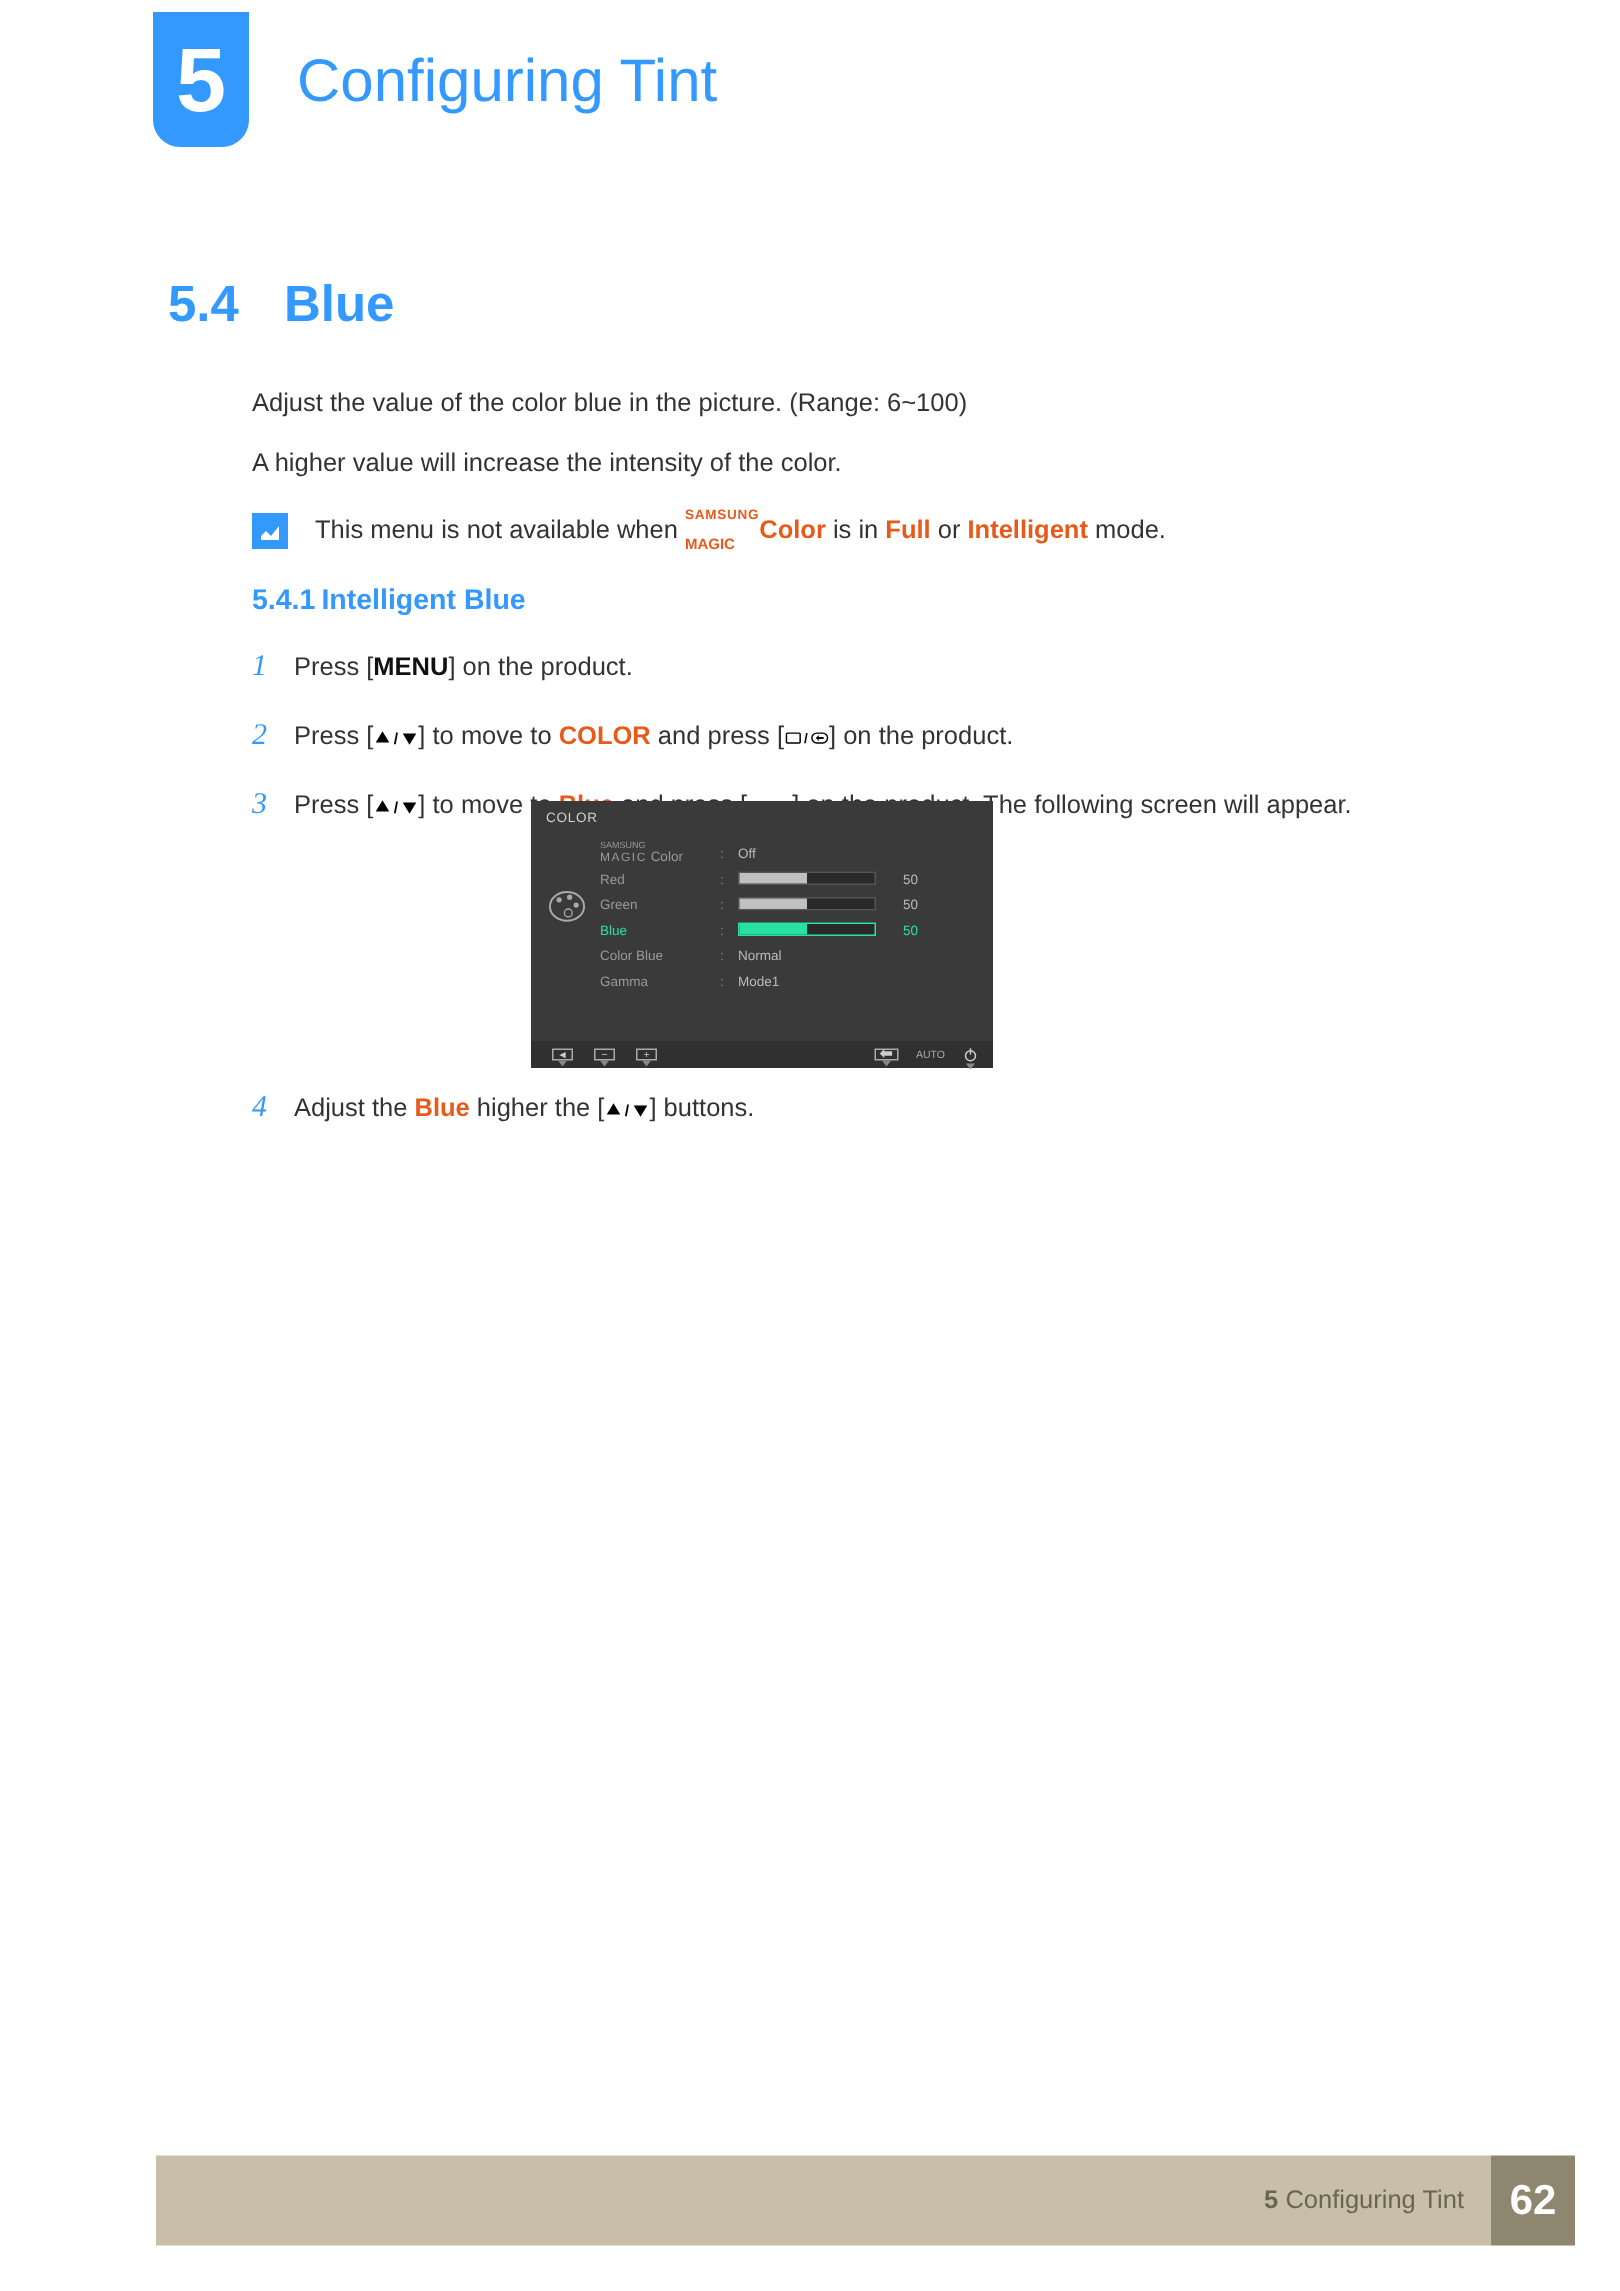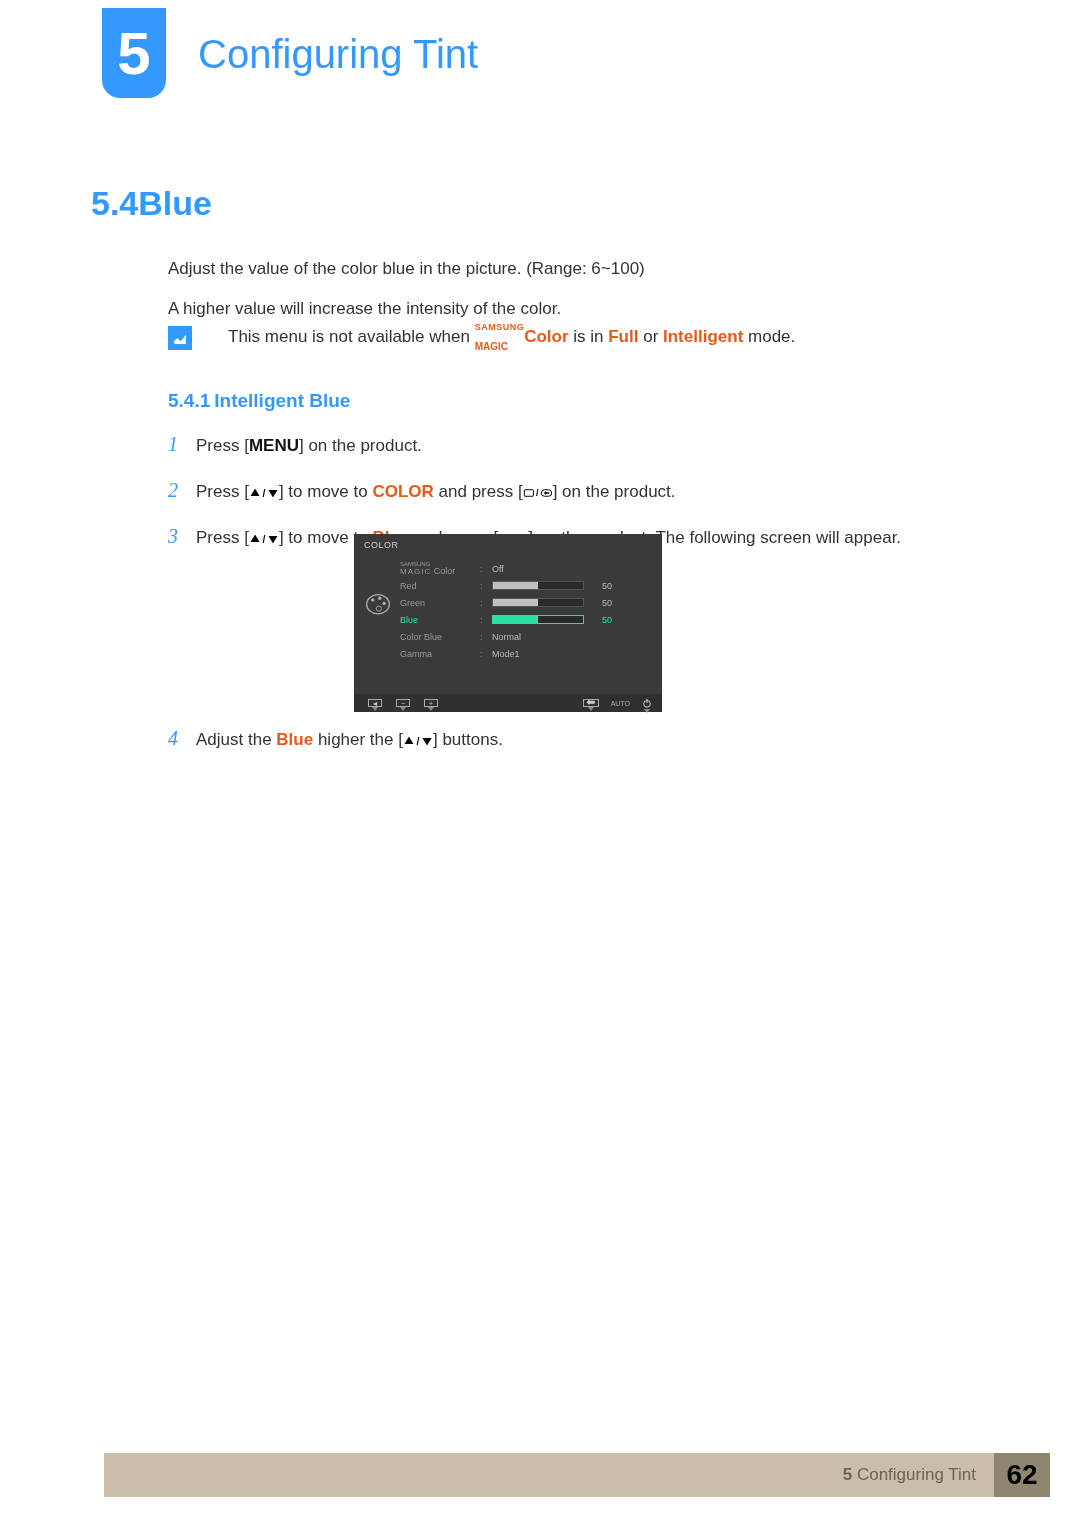--- a/index.html
+++ b/index.html
@@ -29,24 +29,25 @@
   }
   .chapter-title {
     position: absolute;
     left: 198px;
     top: 32px;
     font-size: 40px;
     color: #3399ff;
   }
   .section-row {
     position: absolute;
-    left: 91px;
+    left: 112px;
     top: 184px;
     display: flex;
     align-items: flex-start;
+    gap: 30px;
   }
   .section-num {
     font-size: 34px;
     font-weight: bold;
     color: #3399ff;
   }
   .section-name {
     font-size: 34px;
     font-weight: bold;
     color: #3399ff;
@@ -54,24 +55,24 @@
   .body-text {
     position: absolute;
     left: 168px;
     font-size: 17px;
     color: #333;
     line-height: 1.5;
   }
   .note-row {
     position: absolute;
     left: 168px;
-    top: 324px;
-    display: flex;
-    align-items: center;
-    gap: 36px;
+    top: 340px;
+    display: flex;
+    align-items: center;
+    gap: 18px;
   }
   .note-icon {
     width: 24px;
     height: 24px;
     background: #3399ff;
     display: flex;
     align-items: center;
     justify-content: center;
     color: #fff;
     font-style: italic;
@@ -184,38 +185,38 @@
   .osd-foot-spacer { flex: 1; }
   .osd-foot-text { font-size: 7px; color: #aaa; margin-left: 12px; position:relative;}
   .osd-foot-power { width:10px;height:10px;margin-left:12px;margin-right:10px; position:relative;}
 
   
   .page-footer {
     position: absolute;
     left: 104px;
     right: 30px;
     bottom: 30px;
-    height: 44px;
+    height: 60px;
     display: flex;
     align-items: stretch;
   }
   .footer-bar {
     flex: 1;
     background: #c9bfa9;
     display: flex;
     align-items: center;
     justify-content: flex-end;
     padding-right: 18px;
   }
   .footer-text { font-size: 17px; color: #6b6453; }
   .footer-chapnum { font-weight: bold; }
   .footer-pagenum {
     width: 56px;
     background: #8f8670;
-    color: #000000;
+    color: #ffffff;
     font-size: 28px;
     font-weight: bold;
     display: flex; align-items: center; justify-content: center;
   }
 </style>
 </head>
 <body>
 
 <div class="chapter-badge">5</div>
 <div class="chapter-title">Configuring Tint</div>

